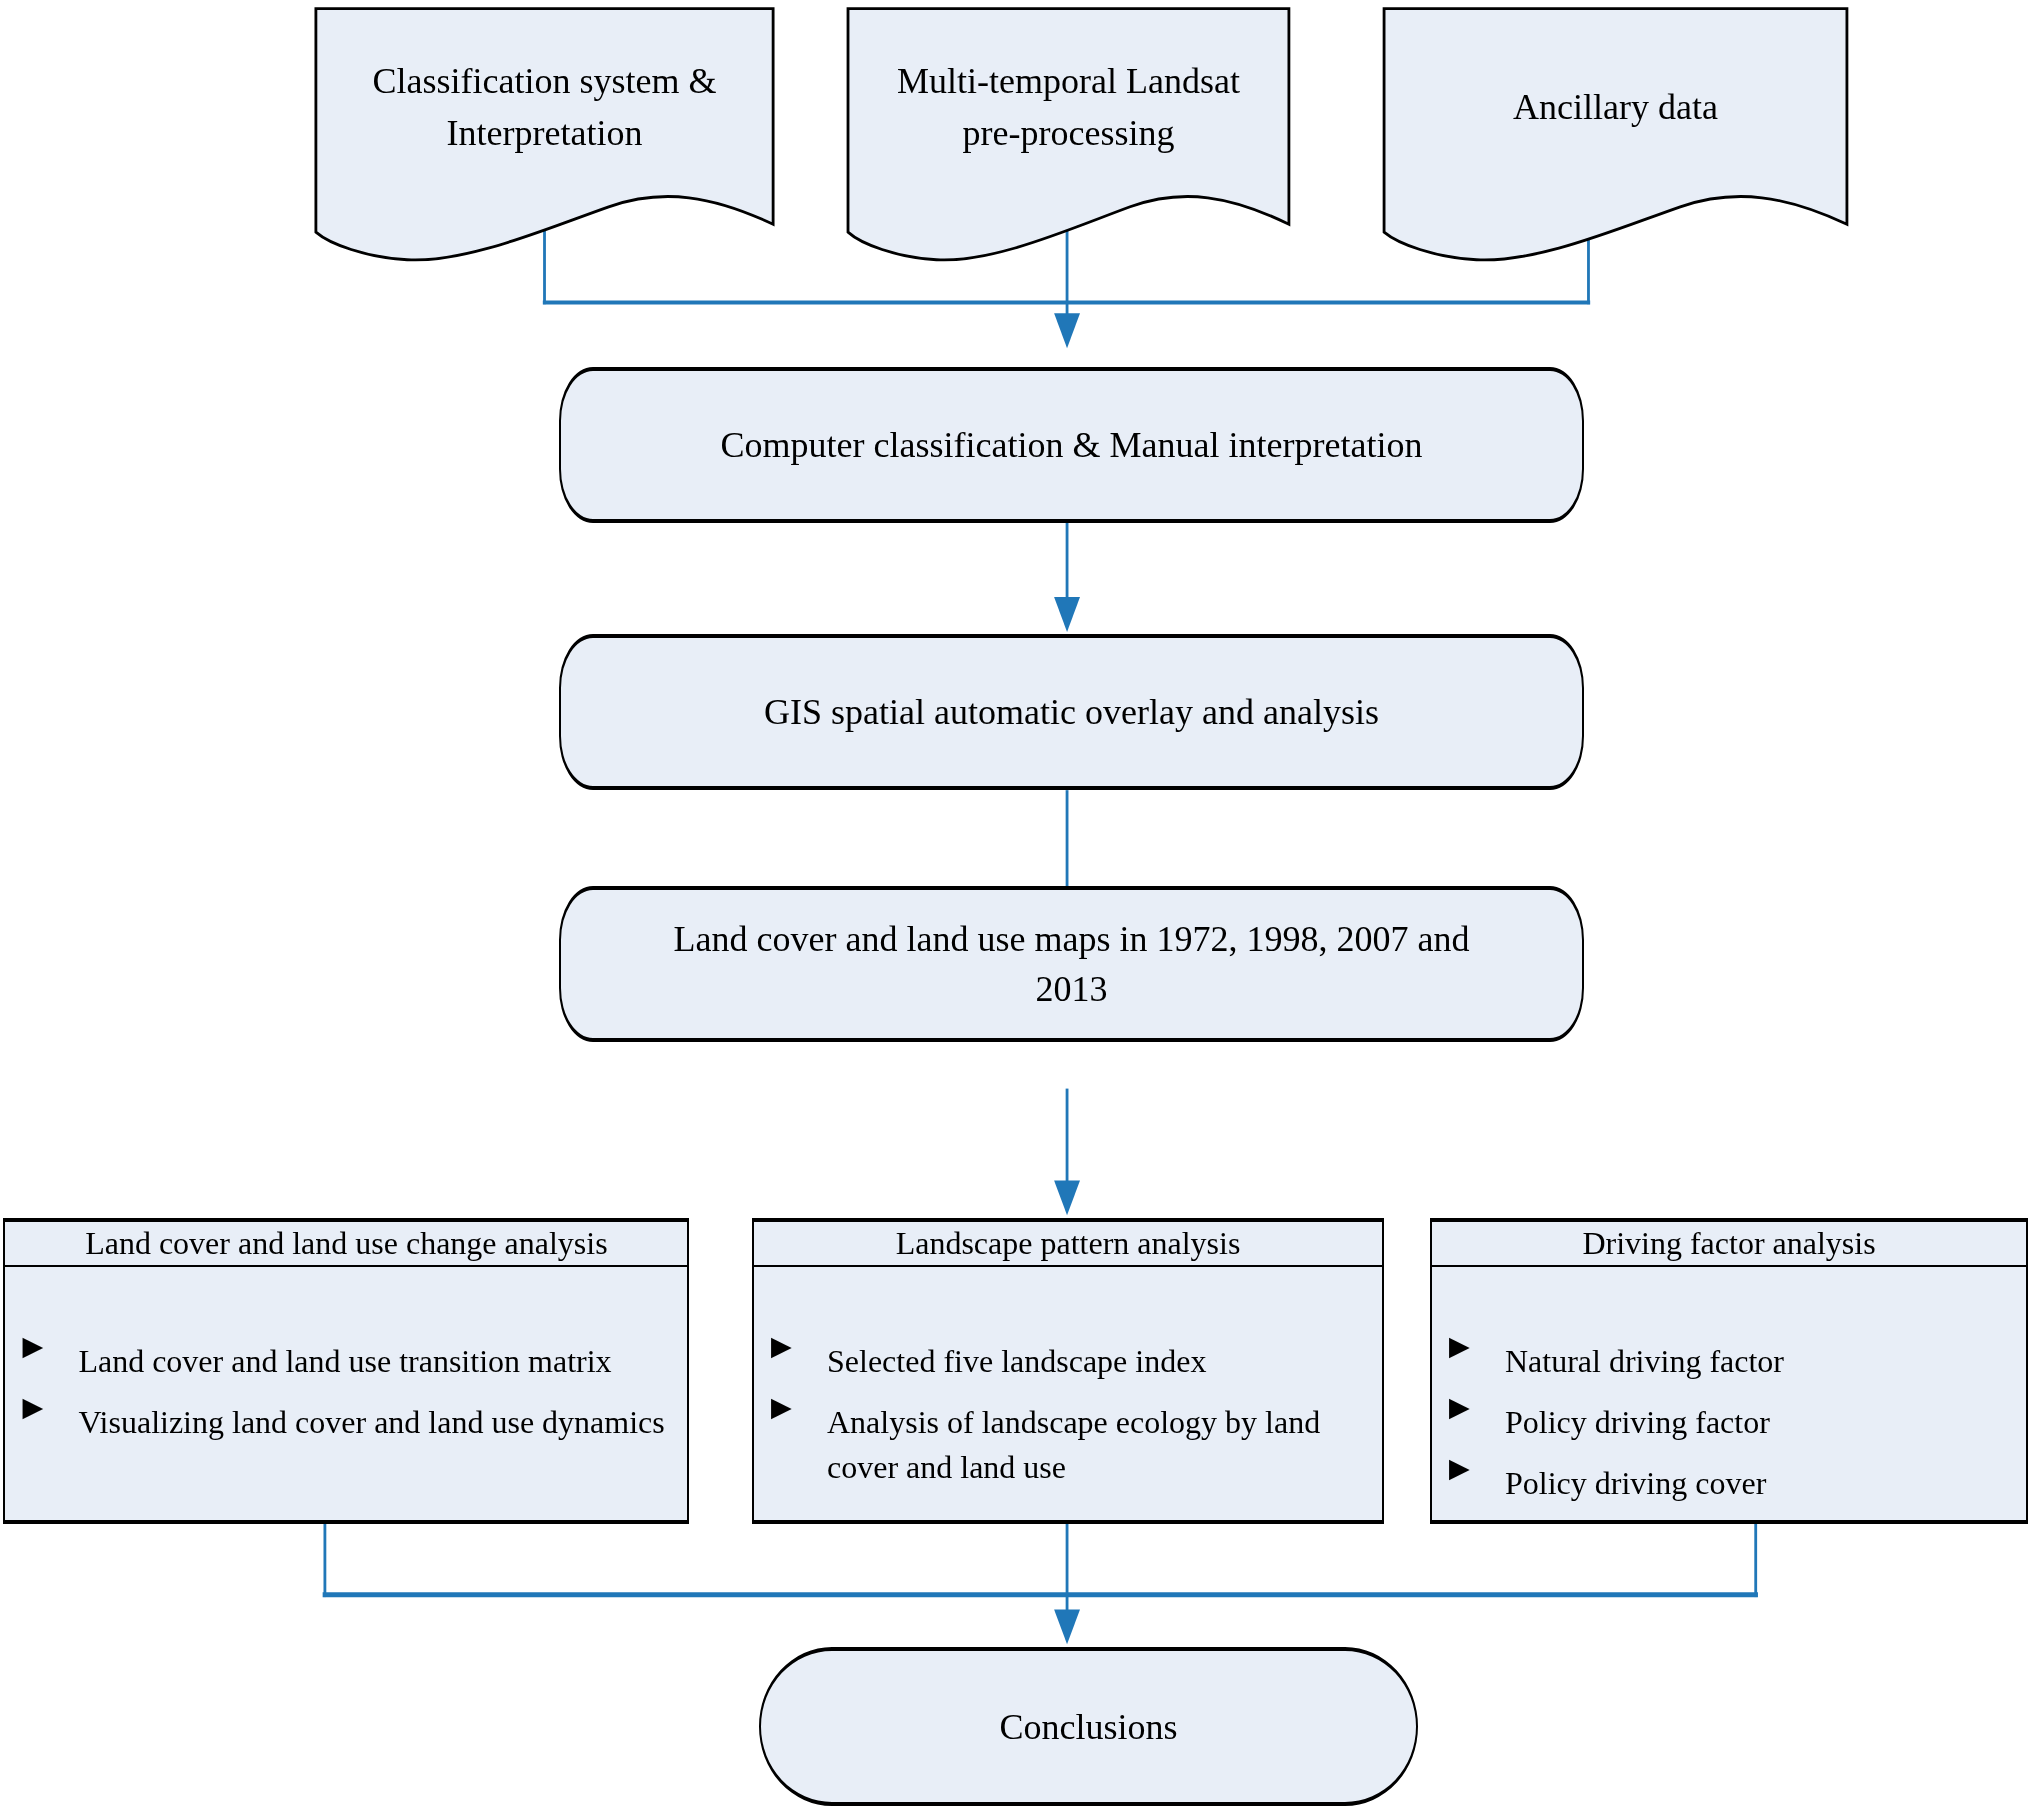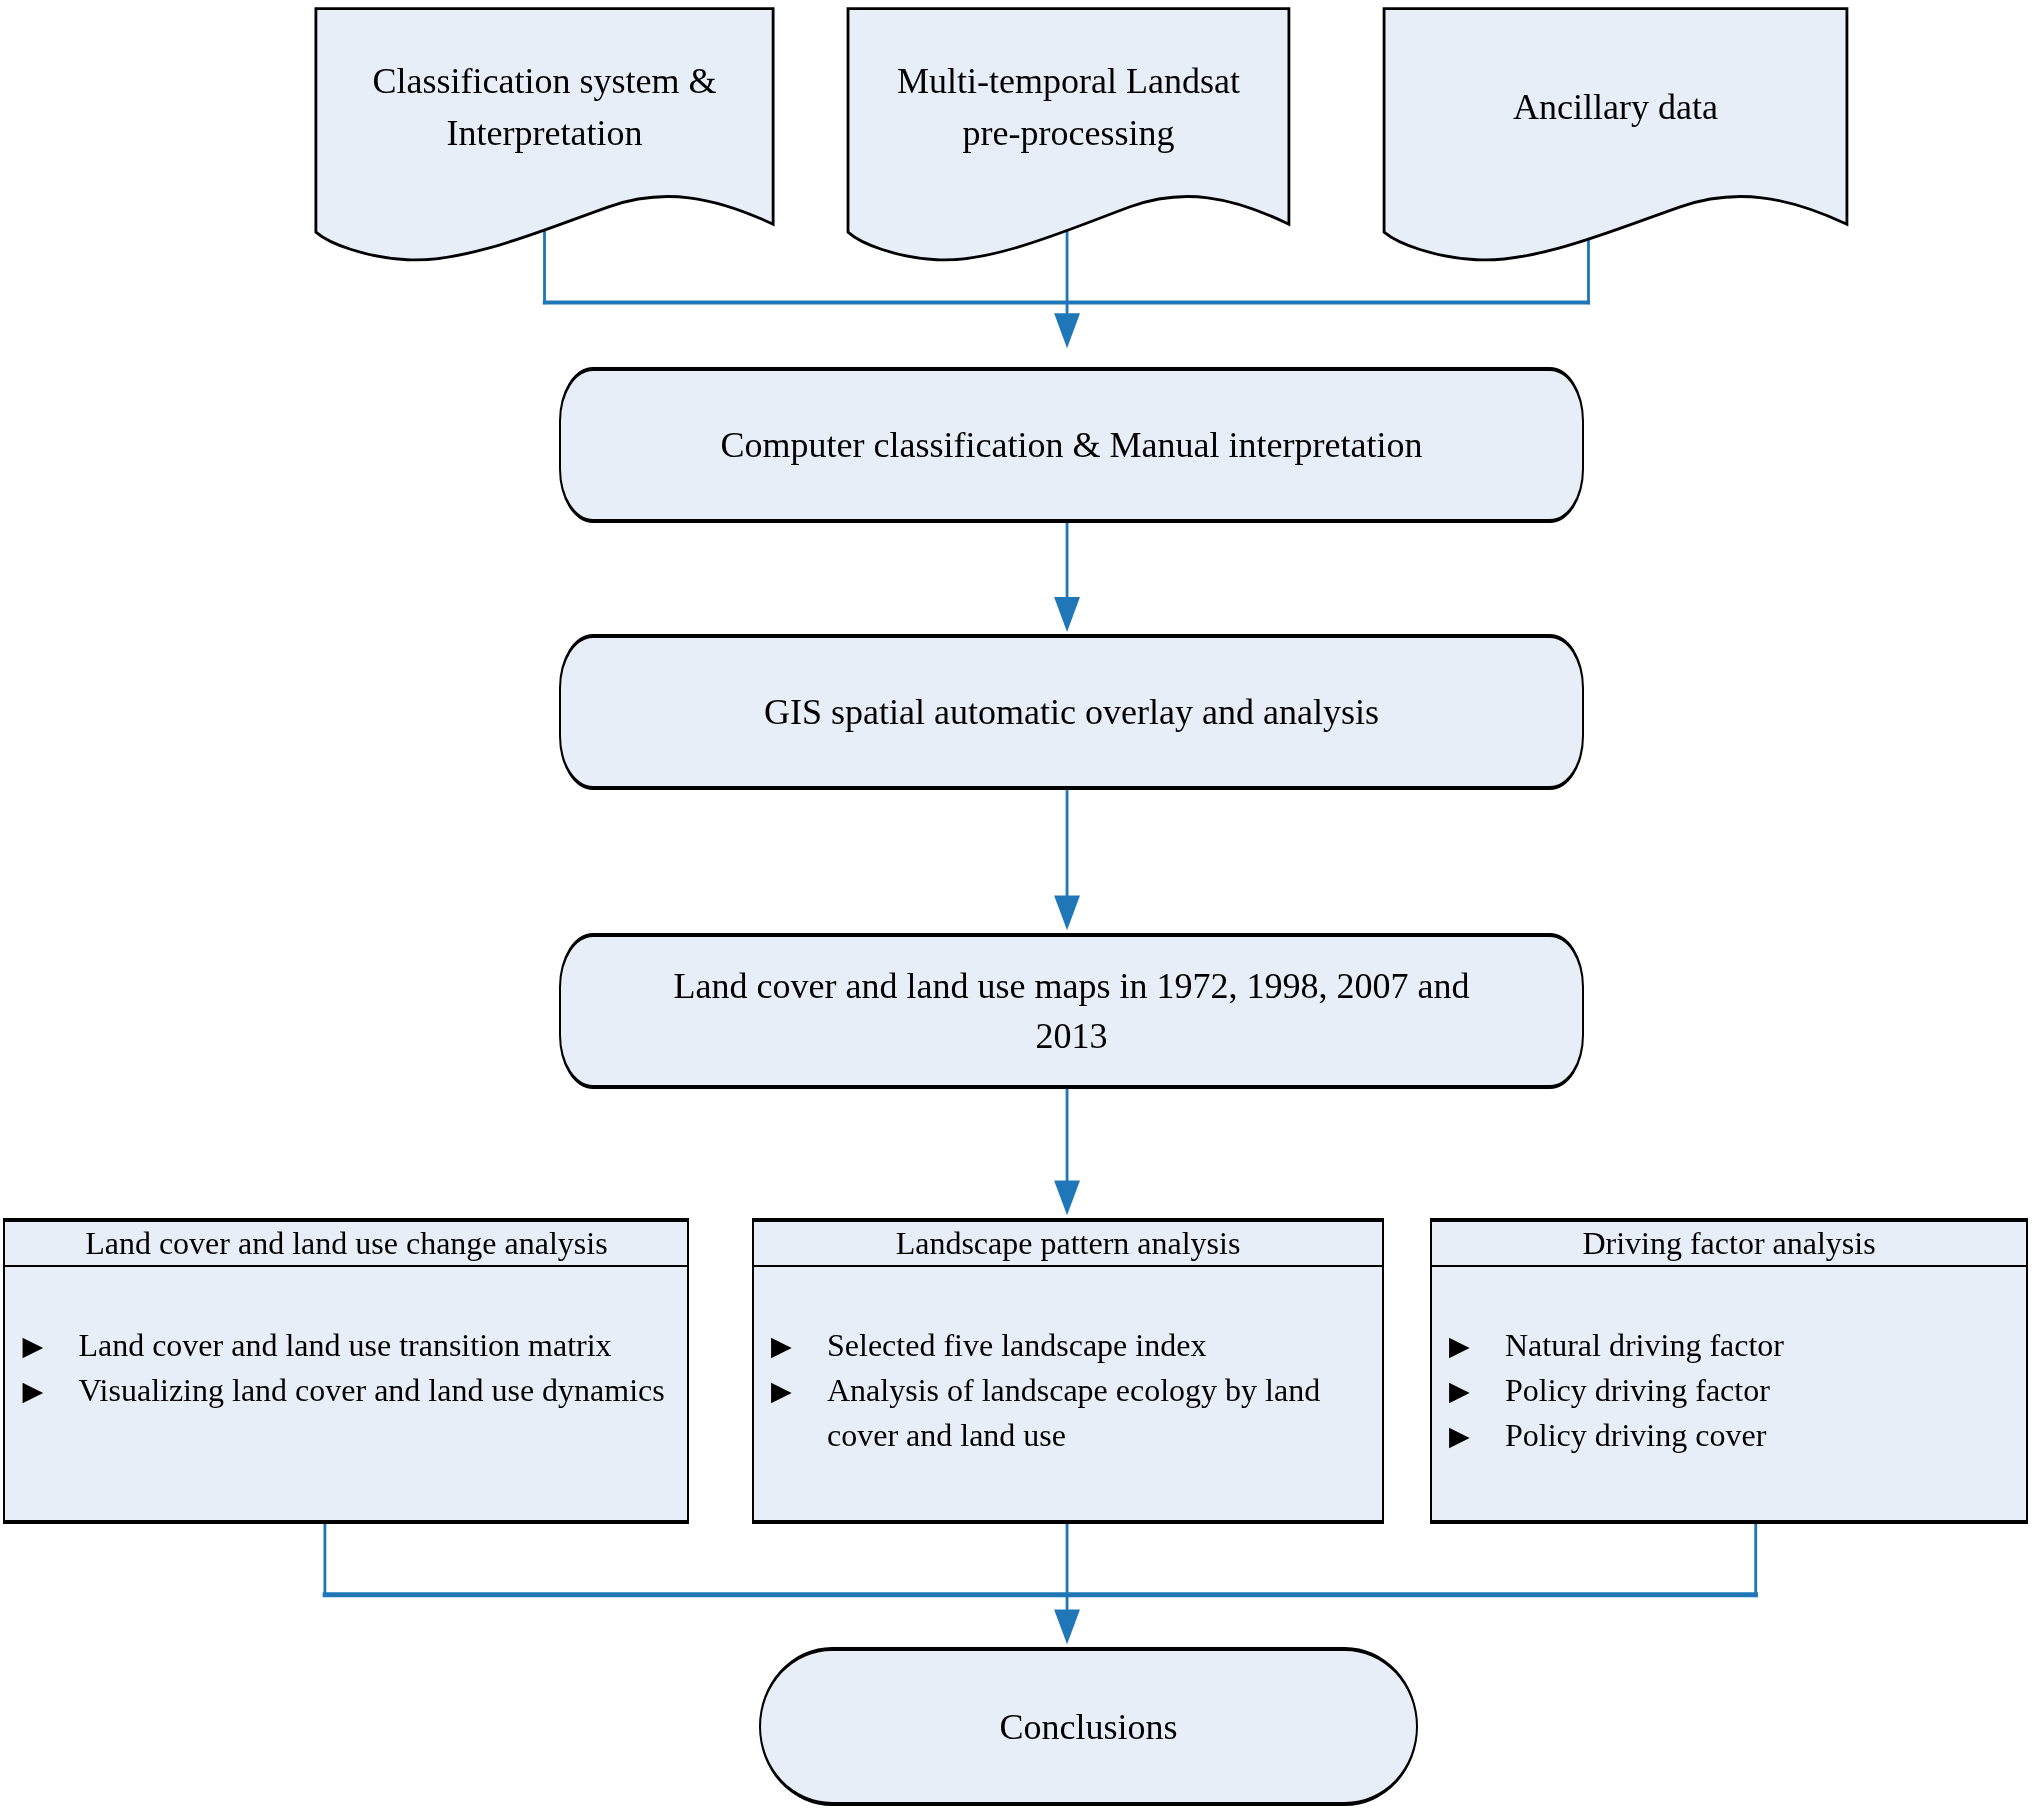--- a/index.html
+++ b/index.html
@@ -51,21 +51,21 @@
   .panel-body {
     padding:56px 10px 0 17px;
     font-size:32px; line-height:45px;
   }
   .bullet-item { display:flex; align-items:flex-start; }
   .bullet-marker {
     flex:0 0 56px; width:56px;
     font-family:"DejaVu Sans","Liberation Sans",sans-serif;
     font-size:27px; line-height:45px;
   }
-  .bullet-text { flex:1; }
+  .bullet-text { flex:1;margin-top:16px; }
   .terminal {
     position:absolute; left:759px; top:1647px; width:659px; height:159px;
     box-sizing:border-box;
     background:var(--shape-fill,#e8eef7);
     border:2.3px solid var(--shape-border,#000000);
     border-top-width:4.5px; border-bottom-width:4.5px;
     border-radius:73px / 50%;
     display:flex; align-items:center; justify-content:center;
     font-size:36px;
   }
@@ -105,21 +105,21 @@
   </svg>
 
   <div class="doc-label" style="left:316px;width:457px;">Classification system &amp;
 Interpretation</div>
   <div class="doc-label" style="left:848px;width:441px;">Multi-temporal Landsat
 pre-processing</div>
   <div class="doc-label" style="left:1384px;width:463px;">Ancillary data</div>
 
   <div class="process" style="top:367px;">Computer classification &amp; Manual interpretation</div>
   <div class="process" style="top:634px;">GIS spatial automatic overlay and analysis</div>
-  <div class="process" style="top:933px;">Land cover and land use maps in 1972, 1998, 2007 and
+  <div class="process" style="top:886px;">Land cover and land use maps in 1972, 1998, 2007 and
 2013</div>
 
   <div class="panel" style="left:3.4px;width:686px;">
     <div class="panel-header">Land cover and land use change analysis</div>
     <div class="panel-body">
       <div class="bullet-item">
         <span class="bullet-marker">▶</span>
         <span class="bullet-text">Land cover and land use transition matrix</span>
       </div>
       <div class="bullet-item">

